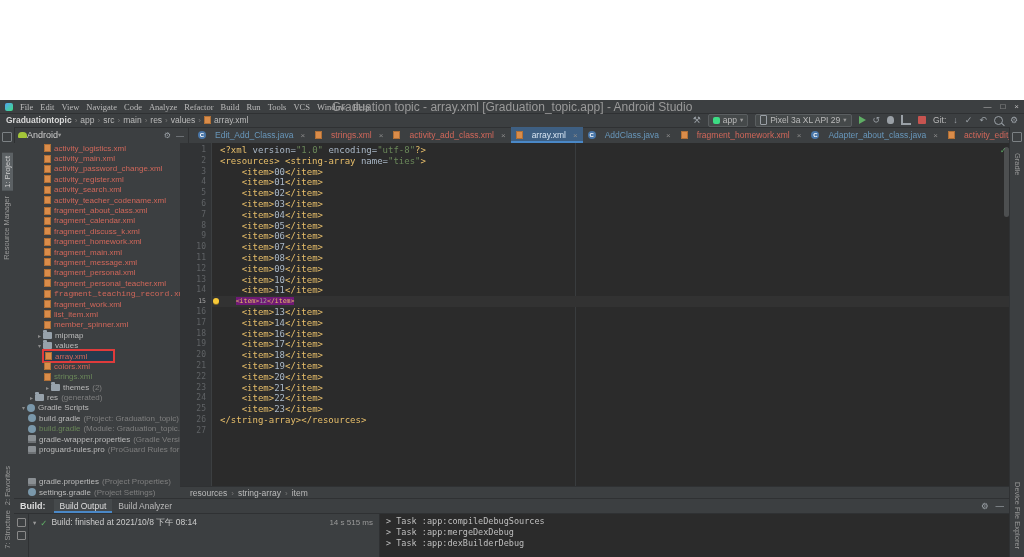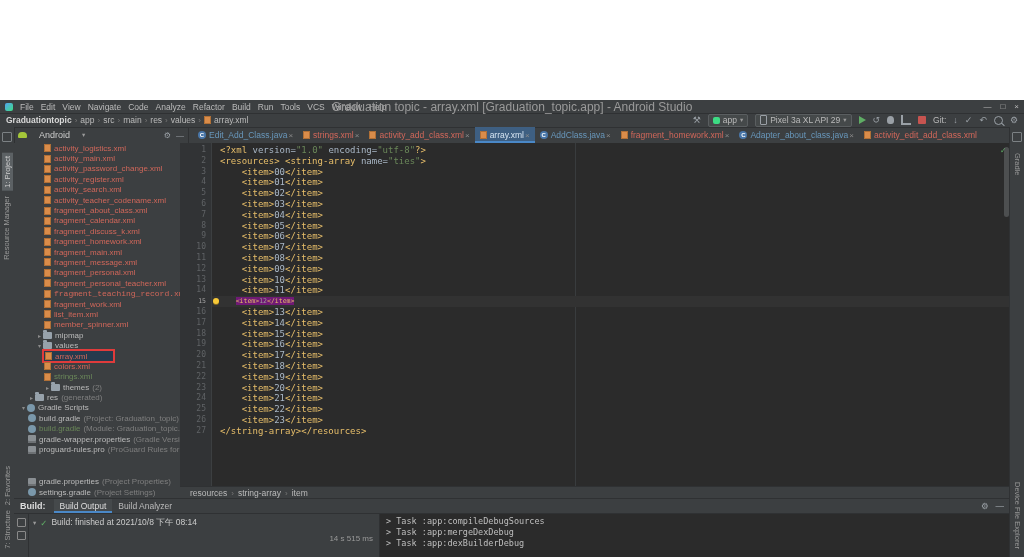--- a/index.html
+++ b/index.html
@@ -6,21 +6,21 @@
   .screen{position:relative;width:1024px;height:557px;background:#ffffff;overflow:hidden;
           font-family:"Liberation Sans",sans-serif;color:#bbb;}
   .ide{position:absolute;left:0;top:100px;width:1024px;height:457px;background:#3c3f41;font-size:9px;}
 
   
   .titlebar{position:absolute;left:0;top:0;right:0;height:13px;display:flex;align-items:center;
             gap:7px;padding:0 5px;background:#3c3f41;border-bottom:1px solid #2f3133;}
   .as-logo{width:8px;height:8px;border-radius:2px;flex:none;
            background:linear-gradient(135deg,#54a3f1 0%,#3ddc84 100%);}
   .menu{display:flex;gap:7px;}
-  .menu-item{color:#bbb;font-size:8.5px;white-space:nowrap;}
+  .menu-item{color:#bbb;font-size:8.5px;white-space:nowrap;font-family:Liberation Serif, serif;}
   .win-title{position:absolute;left:50%;transform:translateX(-50%);color:#9a9a9a;font-size:12px;white-space:nowrap;}
   .win-controls{margin-left:auto;display:flex;gap:9px;color:#bbb;font-size:8px;z-index:2;}
   .win-controls span{cursor:default;}
 
   
   .toolbar{position:absolute;left:0;top:13px;right:0;height:14px;display:flex;align-items:center;
            padding:0 6px;border-bottom:1px solid #2f3133;}
   .crumbs-nav{display:flex;align-items:center;white-space:nowrap;}
   .crumb{color:#bbb;font-size:8.5px;}
   .crumb.first{color:#d8d8d8;font-weight:bold;}
@@ -35,26 +35,26 @@
   .play{width:0;height:0;border-left:7px solid #5fad65;border-top:4px solid transparent;border-bottom:4px solid transparent;}
   .stop{width:8px;height:8px;background:#c75450;border-radius:1px;}
   .bugico{width:7px;height:8px;background:#9aa0a6;border-radius:50% 50% 40% 40%;}
   .profico{width:8px;height:8px;border-left:2px solid #9aa0a6;border-bottom:2px solid #9aa0a6;}
   .gitlabel{color:#bbb;font-size:8.5px;}
   .mag{width:7px;height:7px;border:1px solid #9aa0a6;border-radius:50%;position:relative;}
   .mag::after{content:"";position:absolute;width:4px;height:1px;background:#9aa0a6;right:-3px;bottom:-1px;transform:rotate(45deg);}
 
   
   .tabbar{position:absolute;left:14px;top:27px;right:14px;height:16px;display:flex;border-bottom:1px solid #2f3133;}
-  .panel-header{width:166px;flex:none;display:flex;align-items:center;gap:12px;padding:0 4px;
+  .panel-header{width:166px;flex:none;display:flex;align-items:center;gap:0;padding:0 4px;
                 border-right:1px solid #2f3133;font-size:9px;color:#ccc;}
   .androhead{width:9px;height:6px;background:#a4c639;border-radius:4px 4px 1px 1px;}
   .ph-icons{margin-left:auto;display:flex;gap:5px;color:#9aa0a6;font-size:8px;}
   .tabs{flex:1;display:flex;align-items:stretch;overflow:hidden;padding-left:4px;}
-  .tab{display:flex;align-items:center;gap:0;padding:4px 5px;font-size:8.5px;white-space:nowrap;cursor:default;}
+  .tab{display:flex;align-items:center;gap:6px;padding:4px 5px;font-size:8.5px;white-space:nowrap;cursor:default;}
   .tab.selected{background:#3e5f82;box-shadow:inset 0 -2px 0 #4a88c7;}
   .lab-red{color:#d1675a;}
   .lab-blue{color:#6897bb;}
   .lab-sel{color:#d6e4f2;}
   .tclose{color:#8a8a8a;font-size:8px;margin-left:1px;}
 
   
   .strip-left{position:absolute;left:0;top:27px;bottom:0;width:14px;border-right:1px solid #2f3133;
               display:flex;flex-direction:column;align-items:center;padding:3px 0;background:#3c3f41;}
   .strip-right{position:absolute;right:0;top:27px;bottom:0;width:14px;border-left:1px solid #2f3133;
@@ -118,21 +118,21 @@
   .build-tab{padding:0 6px;display:flex;align-items:center;color:#bbb;font-size:8.5px;}
   .build-tab.selected{box-shadow:inset 0 -2px 0 #4a88c7;background:#45494b;color:#ddd;}
   .build-header-icons{margin-left:auto;display:flex;gap:7px;color:#9aa0a6;font-size:8.5px;}
   .build-body{display:flex;height:43px;}
   .build-tools{width:14px;flex:none;border-right:1px solid #2f3133;display:flex;flex-direction:column;
                align-items:center;gap:4px;padding-top:4px;}
   .bt-ico{width:7px;height:7px;border:1px solid #8a8a8a;border-radius:1px;}
   .build-left{width:342px;flex:none;border-right:1px solid #2f3133;position:relative;padding:3px 4px;}
   .build-status{display:flex;align-items:center;gap:4px;font-size:8.5px;color:#ccc;white-space:nowrap;}
   .check{color:#5fad65;}
-  .duration{position:absolute;right:6px;top:20px;color:#999;font-size:8px;}
+  .duration{position:absolute;right:6px;top:4px;color:#999;font-size:8px;}
   .console{flex:1;background:#2b2b2b;padding:2px 6px;font:8.5px/11px "DejaVu Sans Mono",monospace;color:#bfbfbf;overflow:hidden;}
   .console-line{white-space:pre;}
 </style>
 </head>
 <body>
 
 <div class="screen">
   <div class="ide">
 
     <div class="titlebar">
@@ -464,21 +464,20 @@
           <div class="code-row">    <span class="tag">&lt;item</span><span class="tag">&gt;</span>05<span class="tag">&lt;/item</span><span class="tag">&gt;</span></div>
           <div class="code-row">    <span class="tag">&lt;item</span><span class="tag">&gt;</span>06<span class="tag">&lt;/item</span><span class="tag">&gt;</span></div>
           <div class="code-row">    <span class="tag">&lt;item</span><span class="tag">&gt;</span>07<span class="tag">&lt;/item</span><span class="tag">&gt;</span></div>
           <div class="code-row">    <span class="tag">&lt;item</span><span class="tag">&gt;</span>08<span class="tag">&lt;/item</span><span class="tag">&gt;</span></div>
           <div class="code-row">    <span class="tag">&lt;item</span><span class="tag">&gt;</span>09<span class="tag">&lt;/item</span><span class="tag">&gt;</span></div>
           <div class="code-row">    <span class="tag">&lt;item</span><span class="tag">&gt;</span>10<span class="tag">&lt;/item</span><span class="tag">&gt;</span></div>
           <div class="code-row">    <span class="tag">&lt;item</span><span class="tag">&gt;</span>11<span class="tag">&lt;/item</span><span class="tag">&gt;</span></div>
           <div class="code-row caret">    <span class="sel"><span class="tag">&lt;item</span><span class="tag">&gt;</span>12<span class="tag">&lt;/item</span><span class="tag">&gt;</span></span><span class="bulb"></span></div>
           <div class="code-row">    <span class="tag">&lt;item</span><span class="tag">&gt;</span>13<span class="tag">&lt;/item</span><span class="tag">&gt;</span></div>
           <div class="code-row">    <span class="tag">&lt;item</span><span class="tag">&gt;</span>14<span class="tag">&lt;/item</span><span class="tag">&gt;</span></div>
-          <div class="code-row">    <span class="tag">&lt;item</span><span class="tag">&gt;</span>15<span class="tag">&lt;/item</span><span class="tag">&gt;</span></div>
           <div class="code-row">    <span class="tag">&lt;item</span><span class="tag">&gt;</span>16<span class="tag">&lt;/item</span><span class="tag">&gt;</span></div>
           <div class="code-row">    <span class="tag">&lt;item</span><span class="tag">&gt;</span>17<span class="tag">&lt;/item</span><span class="tag">&gt;</span></div>
           <div class="code-row">    <span class="tag">&lt;item</span><span class="tag">&gt;</span>18<span class="tag">&lt;/item</span><span class="tag">&gt;</span></div>
           <div class="code-row">    <span class="tag">&lt;item</span><span class="tag">&gt;</span>19<span class="tag">&lt;/item</span><span class="tag">&gt;</span></div>
           <div class="code-row">    <span class="tag">&lt;item</span><span class="tag">&gt;</span>20<span class="tag">&lt;/item</span><span class="tag">&gt;</span></div>
           <div class="code-row">    <span class="tag">&lt;item</span><span class="tag">&gt;</span>21<span class="tag">&lt;/item</span><span class="tag">&gt;</span></div>
           <div class="code-row">    <span class="tag">&lt;item</span><span class="tag">&gt;</span>22<span class="tag">&lt;/item</span><span class="tag">&gt;</span></div>
           <div class="code-row">    <span class="tag">&lt;item</span><span class="tag">&gt;</span>23<span class="tag">&lt;/item</span><span class="tag">&gt;</span></div>
           <div class="code-row"><span class="tag">&lt;/string-array</span><span class="tag">&gt;</span><span class="tag">&lt;/resources</span><span class="tag">&gt;</span></div>
         </div>

